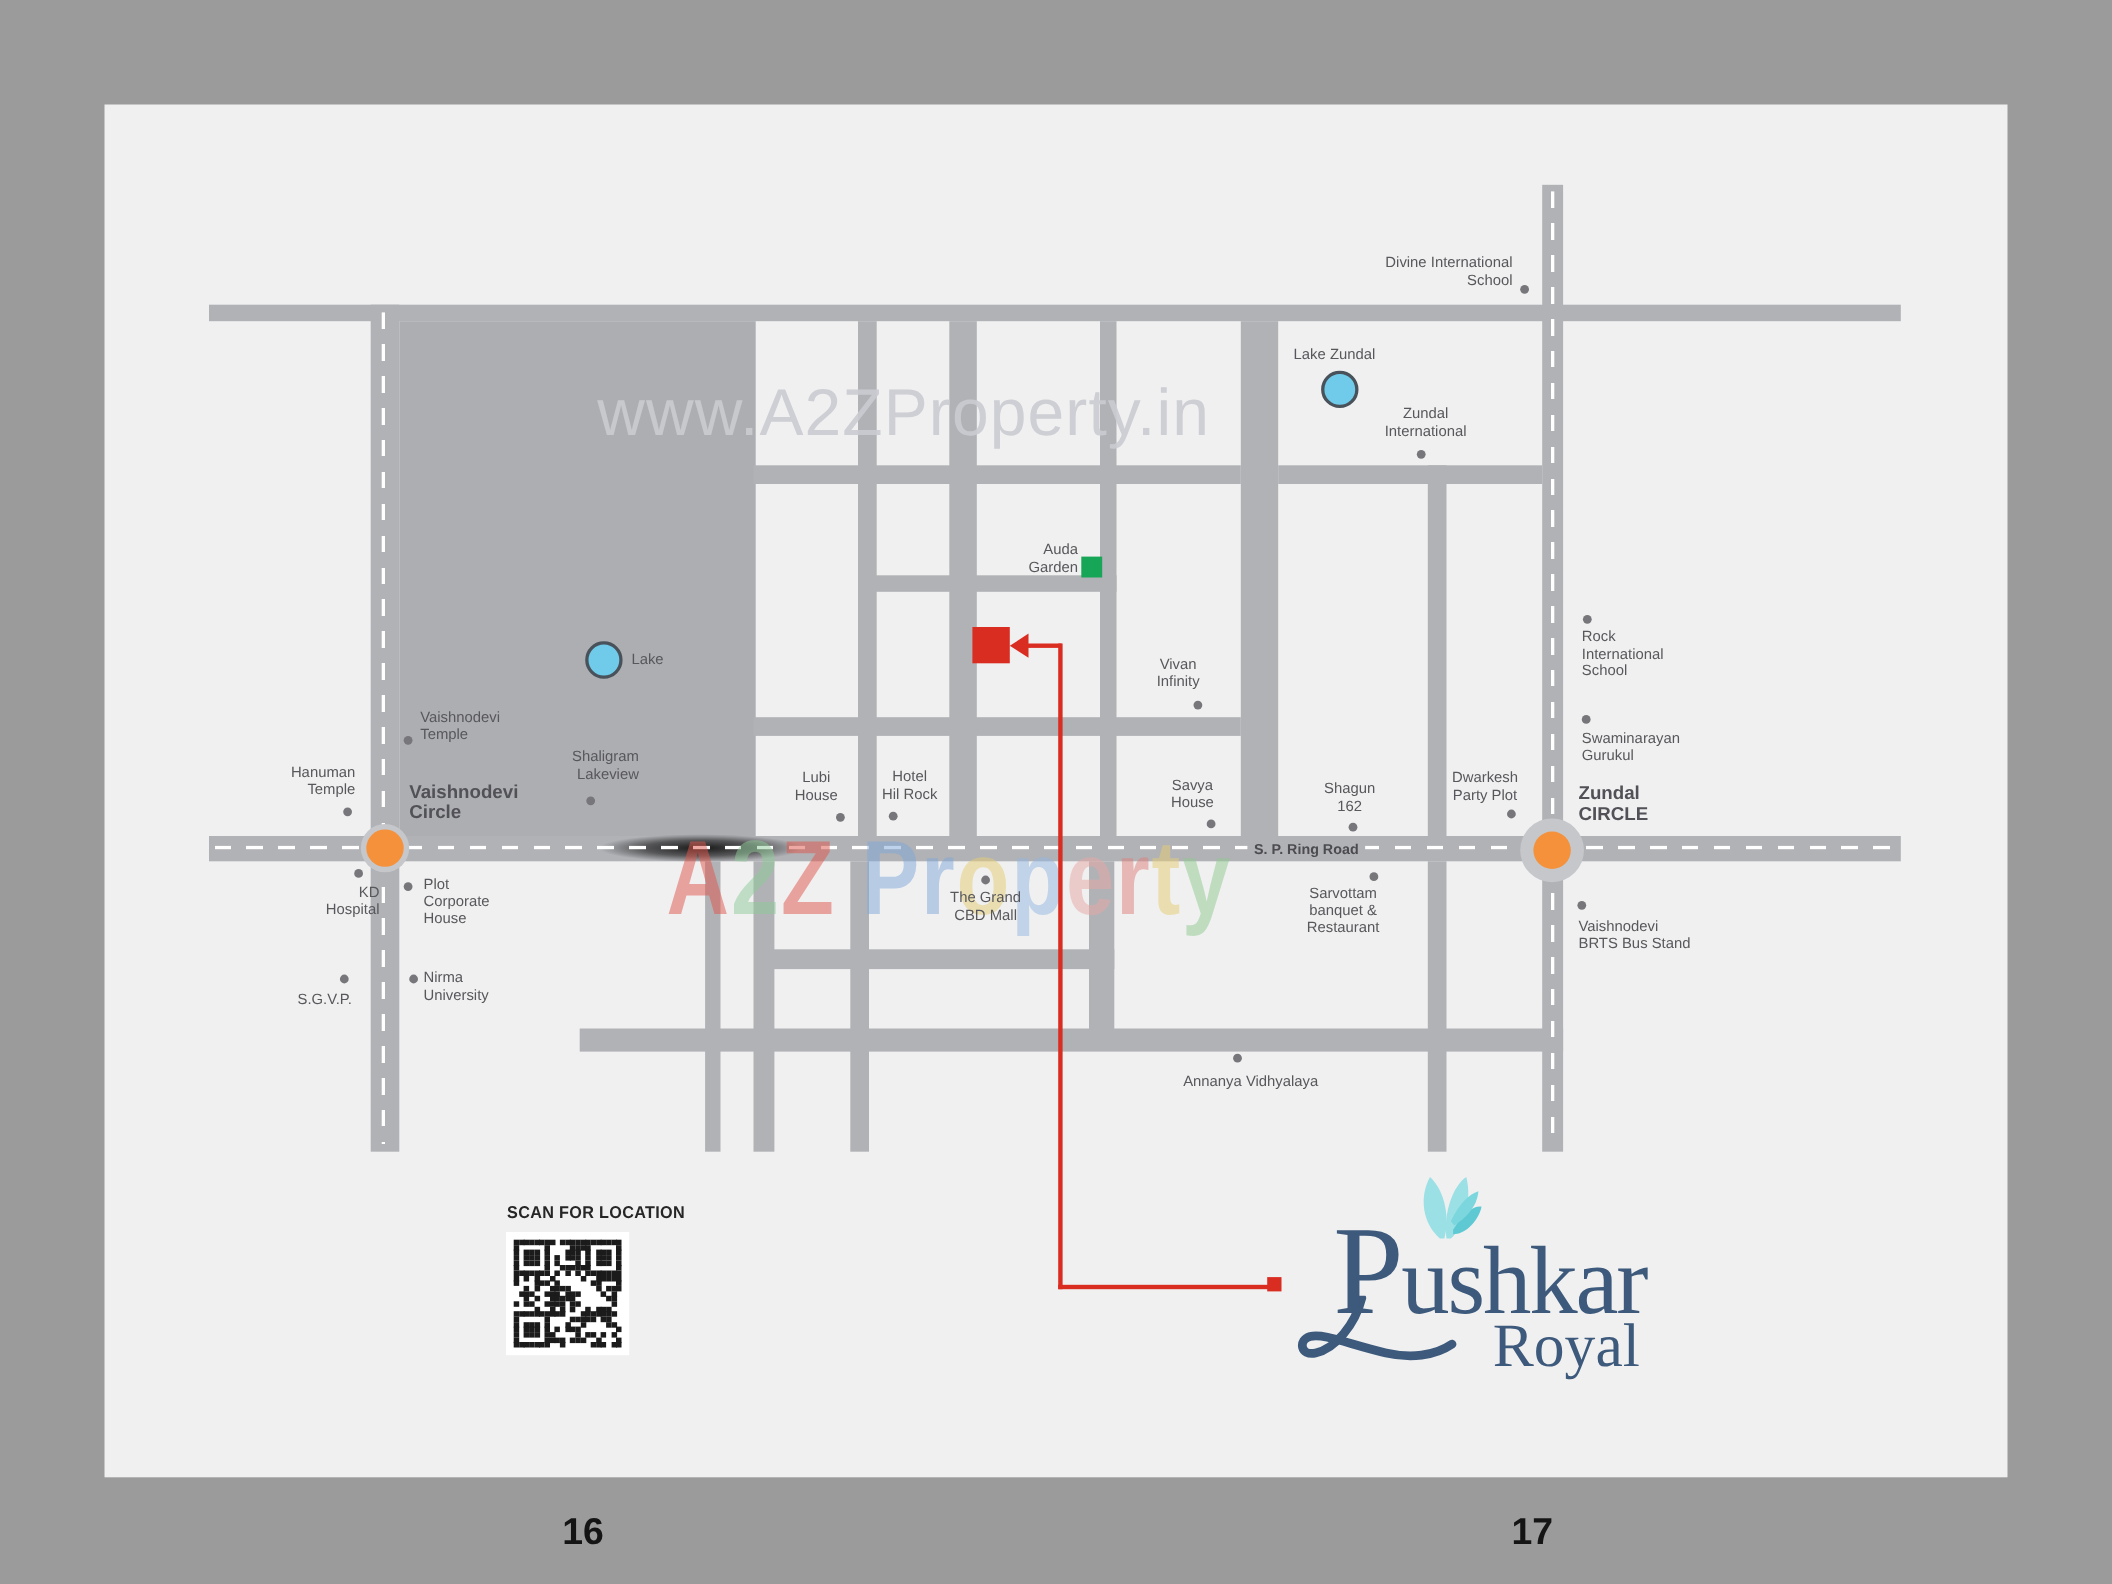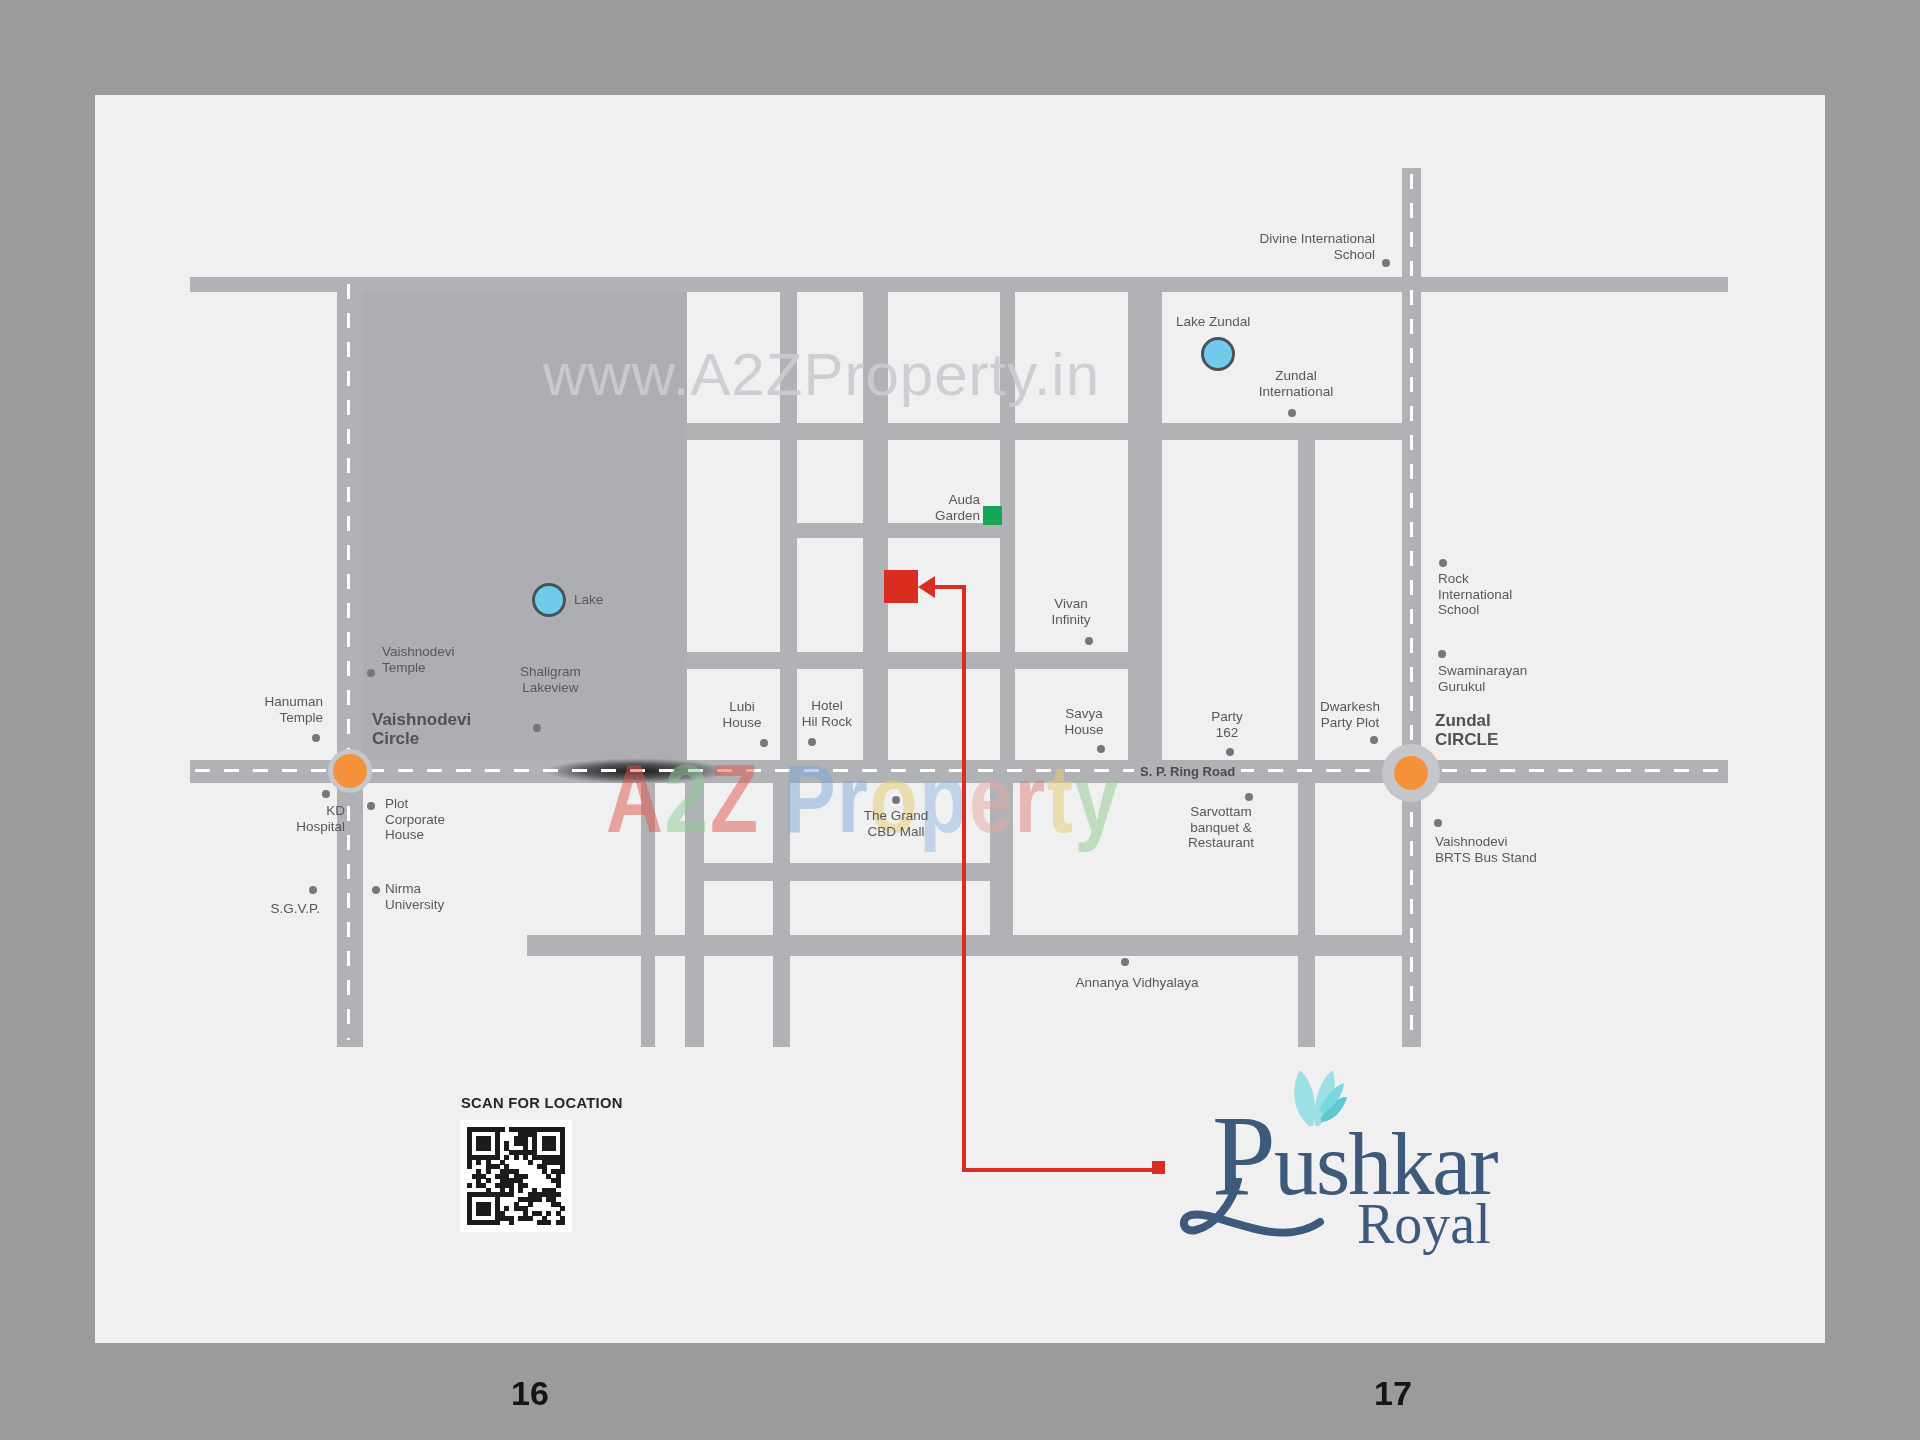--- a/index.html
+++ b/index.html
@@ -120,21 +120,21 @@
         <div>Vivan</div>
         <div>Infinity</div>
       </div>
       <div class="dot" style="left: 1085px; top: 637px;"></div>
       <div class="lm" style="top: 706px; text-align: center; left: 1084px; transform: translateX(-50%);">
         <div>Savya</div>
         <div>House</div>
       </div>
       <div class="dot" style="left: 1097px; top: 745px;"></div>
       <div class="lm" style="top: 709px; text-align: center; left: 1227px; transform: translateX(-50%);">
-        <div>Party</div>
+        <div>Shagun</div>
         <div>162</div>
       </div>
       <div class="dot" style="left: 1226px; top: 748px;"></div>
       <div class="lm" style="top: 699px; text-align: center; left: 1350px; transform: translateX(-50%);">
         <div>Dwarkesh</div>
         <div>Party Plot</div>
       </div>
       <div class="dot" style="left: 1370px; top: 736px;"></div>
       <div class="lm" style="top: 571px; text-align: left; left: 1438px;">
         <div>Rock</div>
@@ -188,21 +188,21 @@
       <div class="dot" style="left: 312px; top: 734px;"></div>
       <div class="lm" style="top: 644px; text-align: left; left: 382px;">
         <div>Vaishnodevi</div>
         <div>Temple</div>
       </div>
       <div class="dot" style="left: 367px; top: 669px;"></div>
       <div class="lm bold" style="font-size: 17px; top: 710px; text-align: left; left: 372px;">
         <div>Vaishnodevi</div>
         <div>Circle</div>
       </div>
-      <div class="lm" style="top: 664px; text-align: center; left: 520px;">
+      <div class="lm" style="top: 680px; text-align: right; left: 520px;">
         <div>Shaligram</div>
         <div>Lakeview</div>
       </div>
       <div class="dot" style="left: 533px; top: 724px;"></div>
       <div class="lm" style="top: 592px; text-align: left; left: 574px;">
         <div>Lake</div>
       </div>
       <div class="lm" style="top: 803px; text-align: right; right: 1575px;">
         <div>KD</div>
         <div>Hospital</div>

